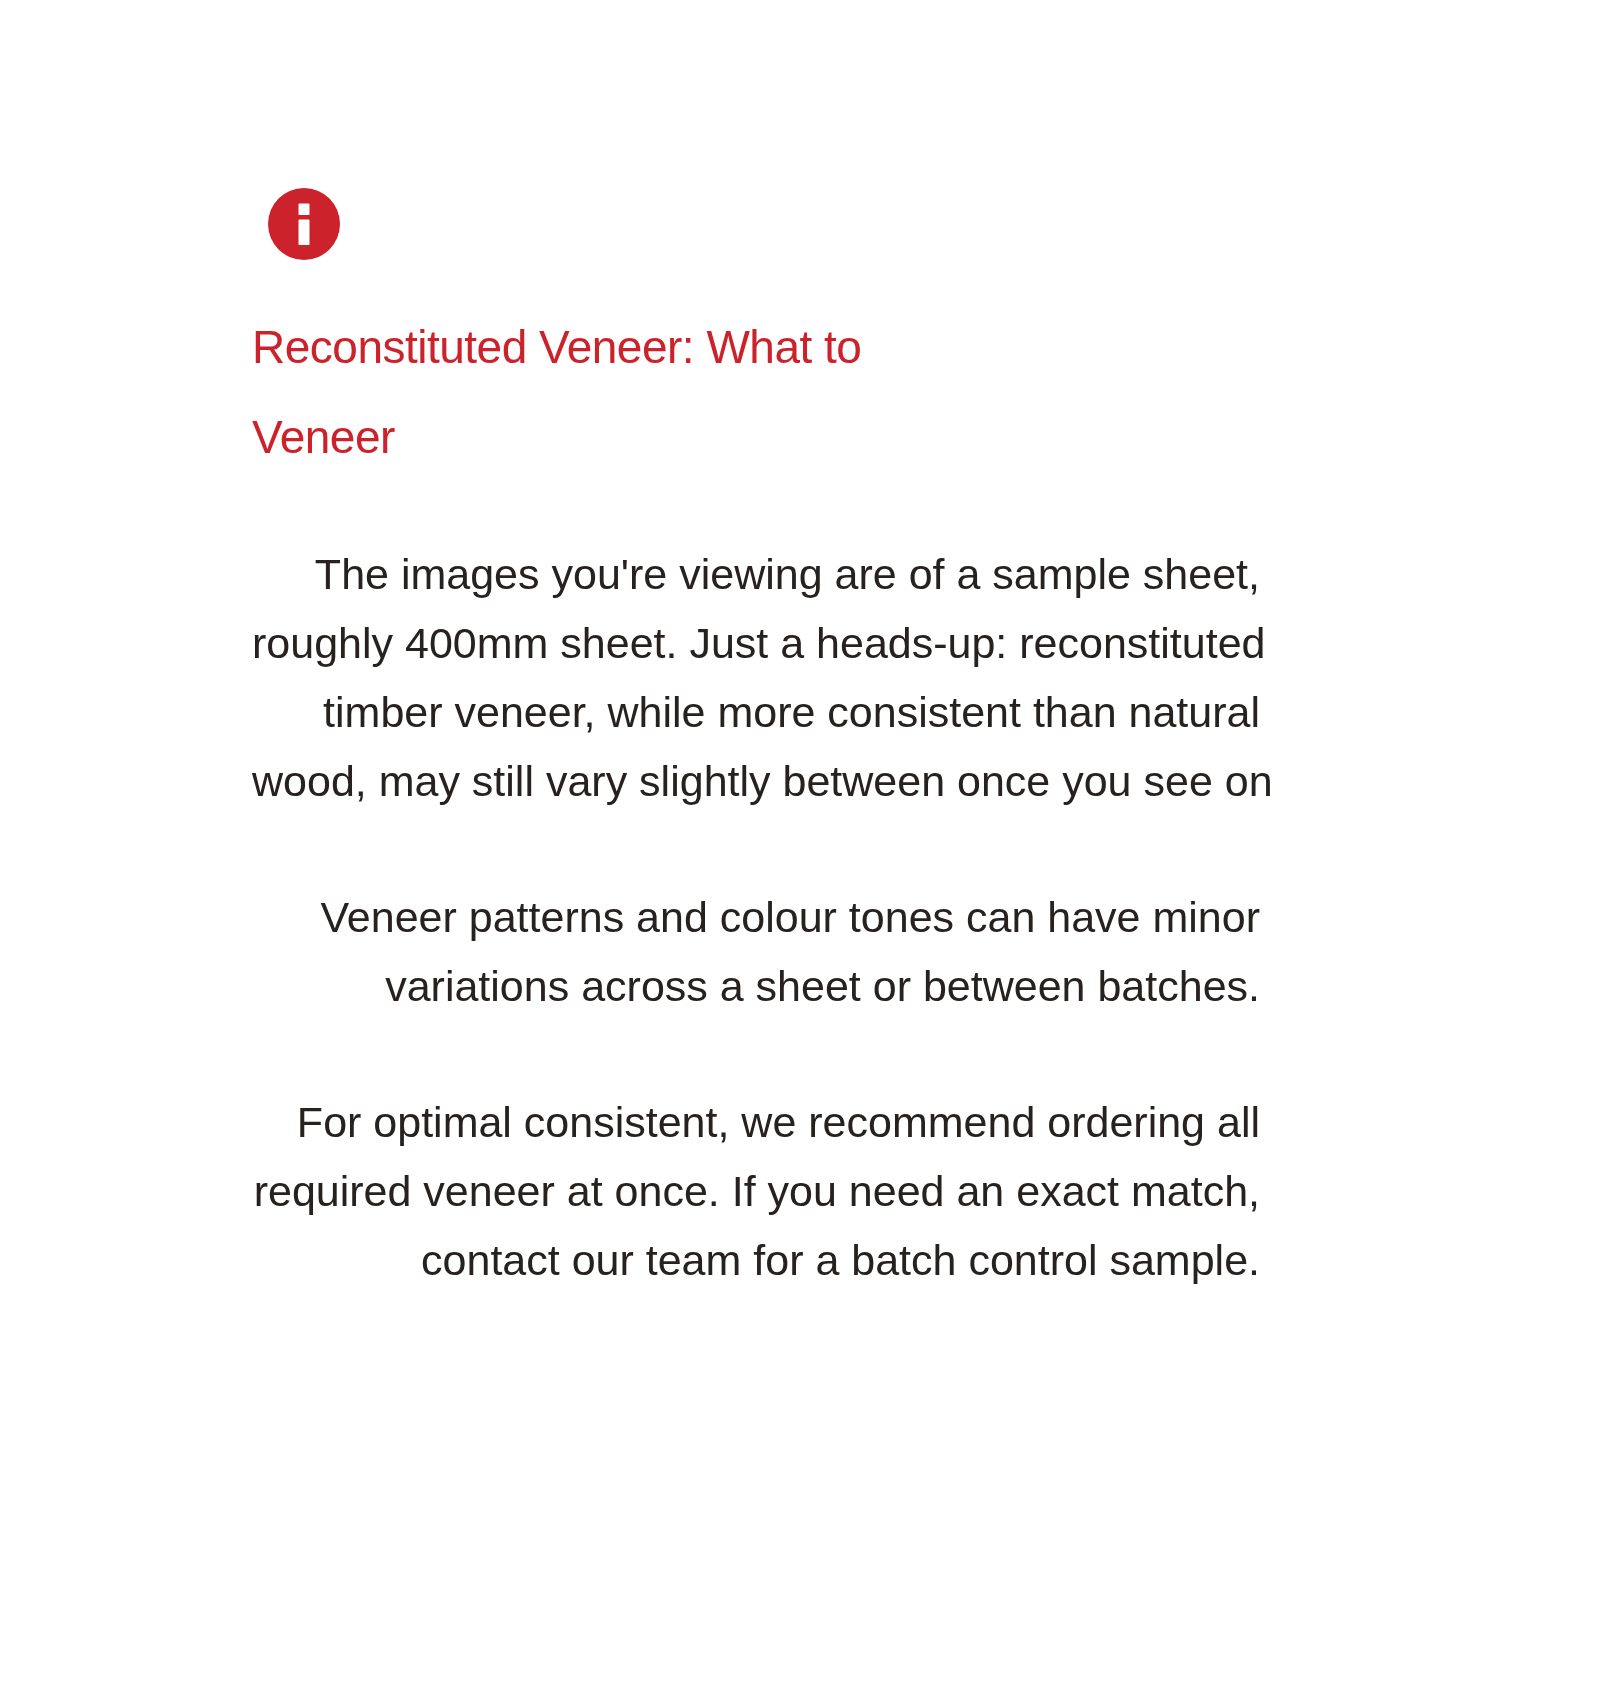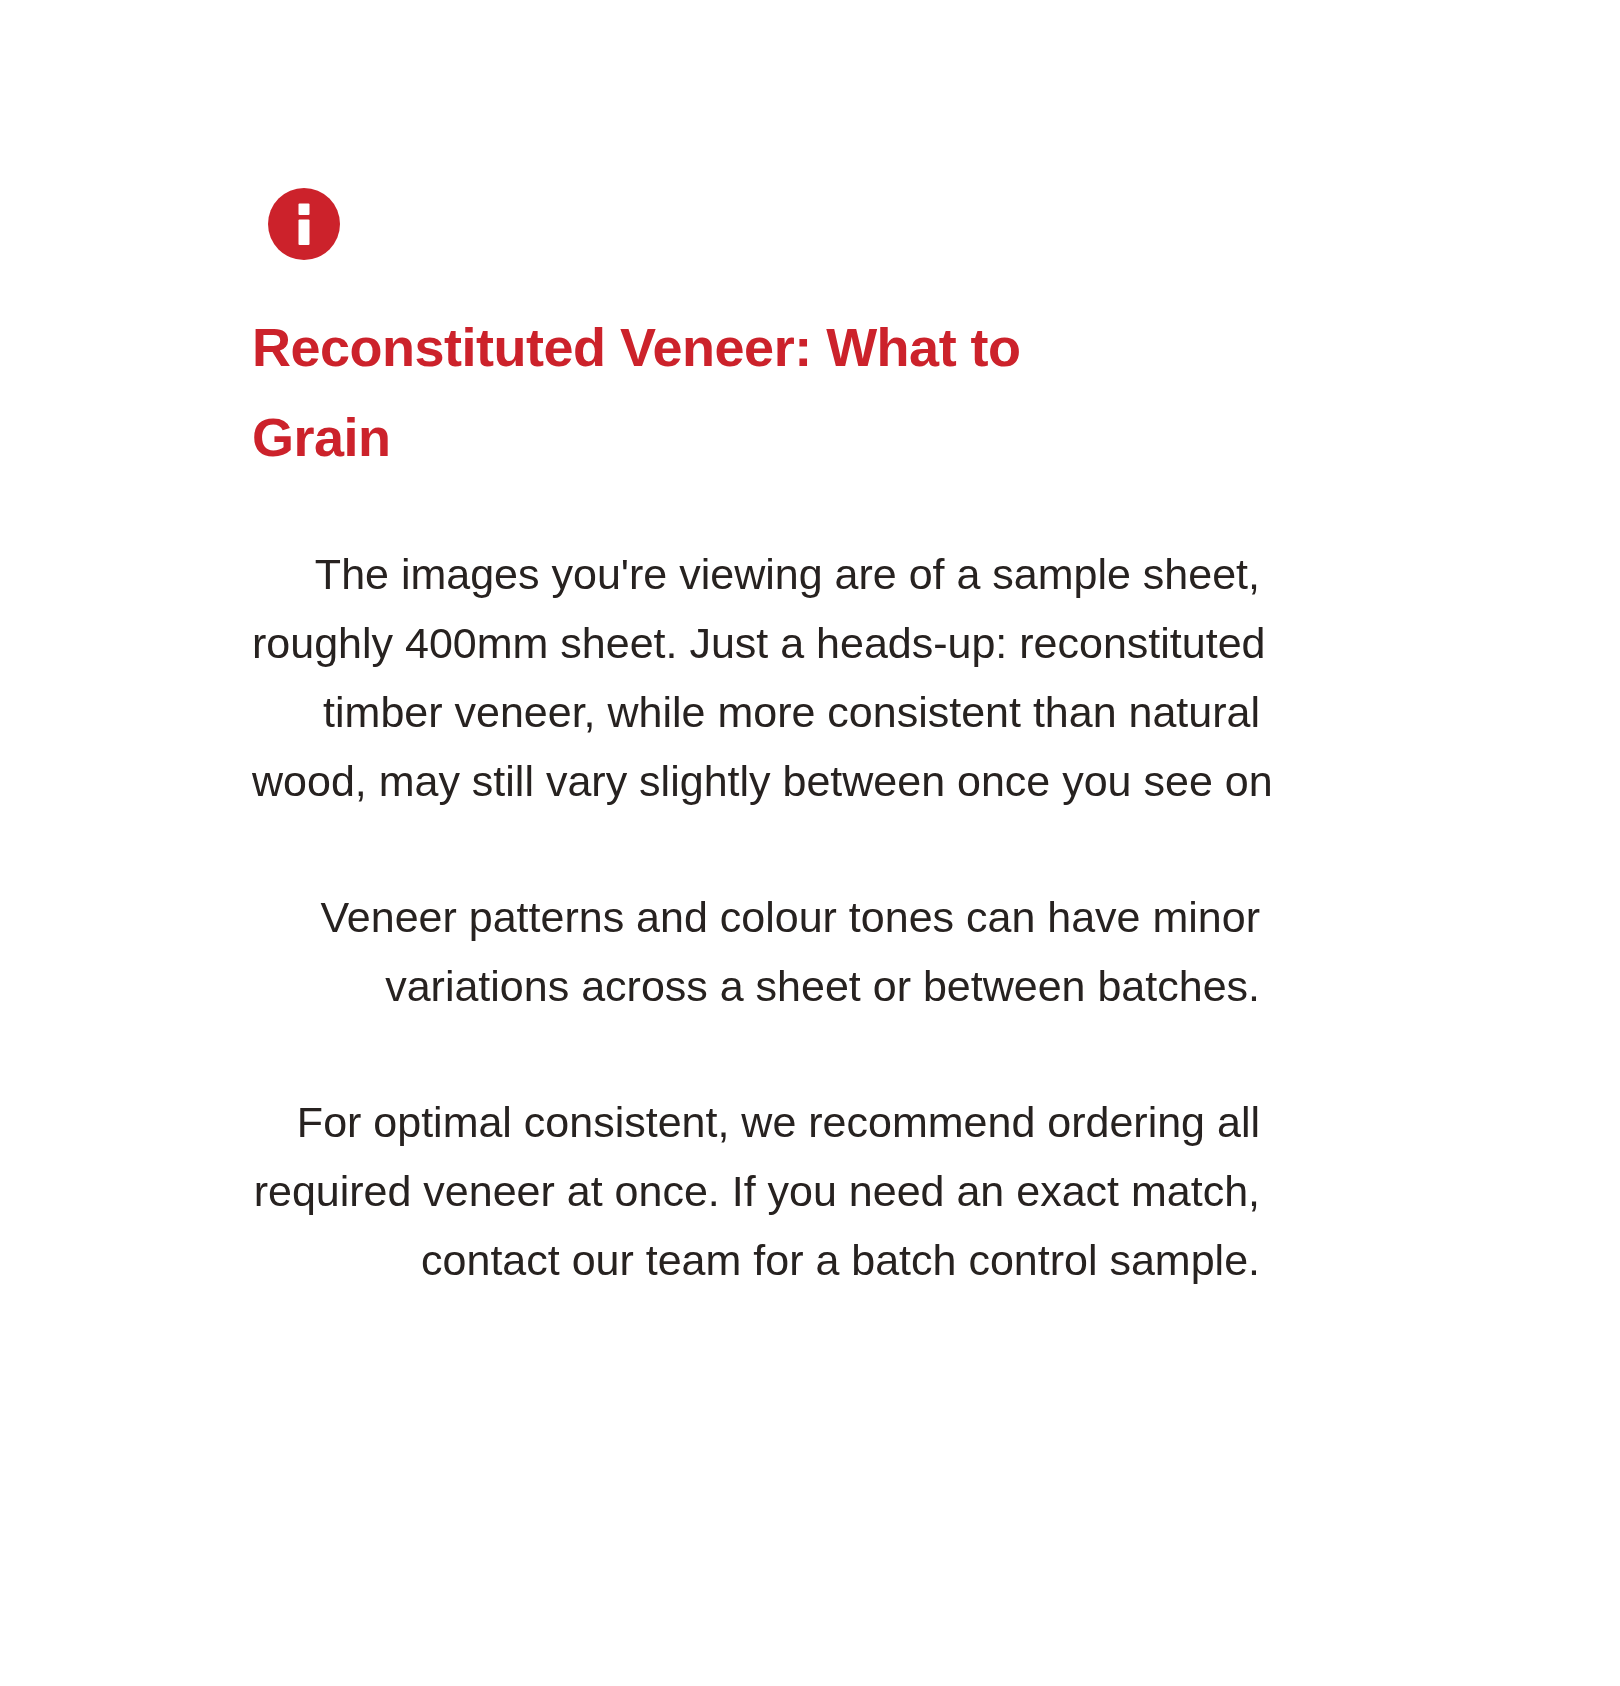--- a/index.html
+++ b/index.html
@@ -18,22 +18,22 @@
     width: 1260px;
   }
   .icon-wrap {
     margin-left: 16px;
     width: 72px;
     height: 72px;
   }
   .icon-wrap svg { display: block; width: 72px; height: 72px; }
   h1.section-heading {
     margin-top: 42px;
-    font-size: 54px;
-    font-weight: 700;
+    font-size: 46px;
+    font-weight: 400;
     line-height: 90px;
     letter-spacing: -0.5px;
     color: #CC222B;
   }
   h1.section-heading .hline { display: block; white-space: nowrap; }
   .body-copy p {
     margin-top: 67px;
     font-size: 43px;
     font-weight: 400;
     line-height: 69px;
@@ -53,21 +53,21 @@
     <div class="icon-wrap">
       <svg viewBox="0 0 72 72" xmlns="http://www.w3.org/2000/svg" aria-hidden="true">
         <circle cx="36" cy="36" r="36" fill="#CC222B"></circle>
         <rect x="30.5" y="15.5" width="11" height="11.5" rx="1" fill="#ffffff"></rect>
         <rect x="30.5" y="31.5" width="11" height="25.5" rx="1" fill="#ffffff"></rect>
       </svg>
     </div>
 
     <h1 class="section-heading" style="color: rgb(204, 34, 43);">
       <span class="hline">Reconstituted Veneer: What to</span>
-      <span class="hline">Grain</span>
+      <span class="hline">Veneer</span>
     </h1>
 
     <div class="body-copy" style="color: rgb(39, 34, 32);">
         <p>
           <span class="line">The images you're viewing are of a sample sheet,</span>
           <span class="line">roughly 400mm sheet. Just a heads-up: reconstituted</span>
           <span class="line">timber veneer, while more consistent than natural</span>
           <span class="line">wood, may still vary slightly between once you see on</span>
         </p>
         <p>

